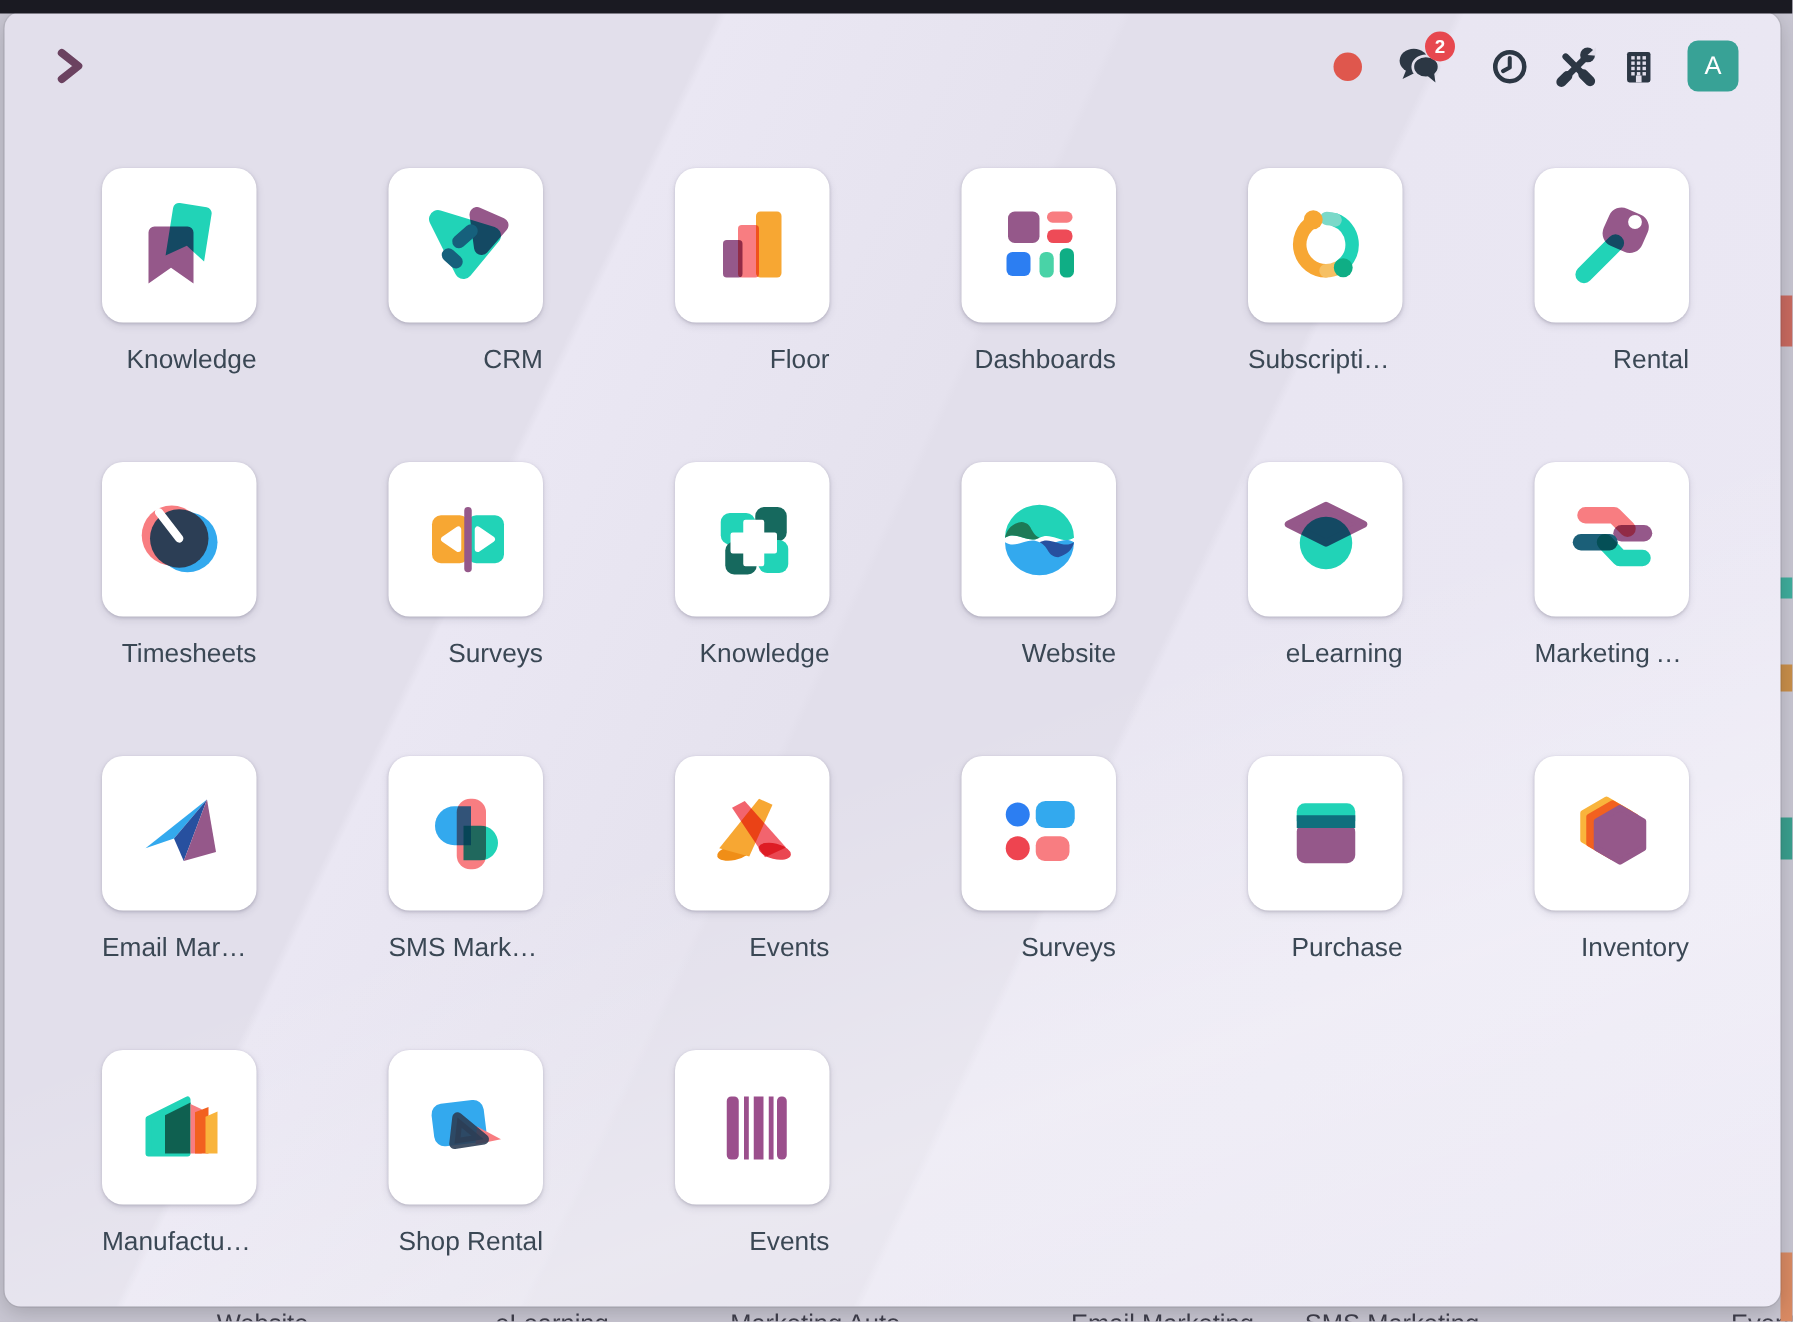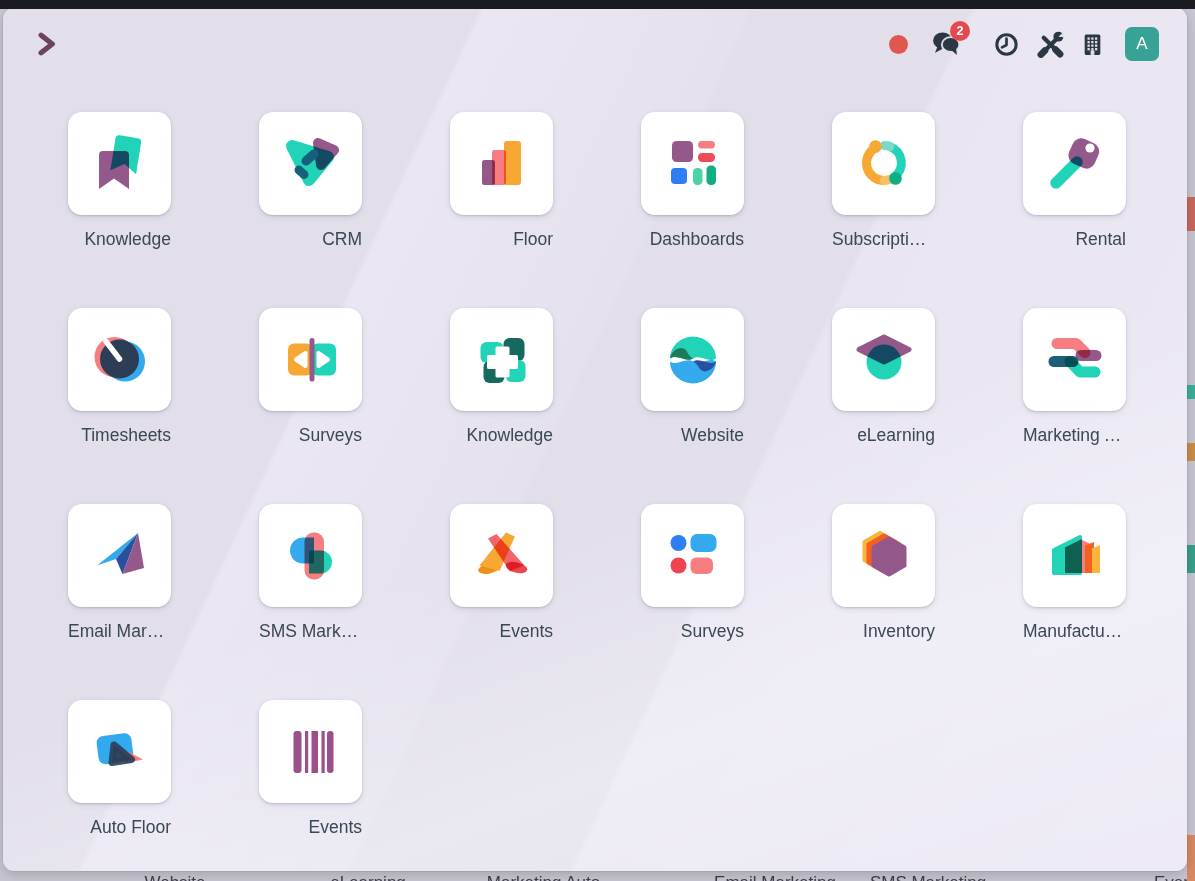--- a/index.html
+++ b/index.html
@@ -304,20 +304,30 @@
     <rect x="32.5" y="13" width="26" height="18" rx="6.5" fill="#33a9ee"></rect>
     <circle cx="20.5" cy="44.5" r="8" fill="#ee4450"></circle>
     <rect x="32.5" y="36.5" width="22.5" height="16.5" rx="6" fill="#f87d81"></rect>
           </svg>
      </div>
      <div class="app-label">Surveys</div>
       </div>
       <div class="app">
         <div class="app-card">
        <svg width="70" height="70" viewBox="0 0 70 70">
+            <rect x="15.5" y="14.5" width="39" height="17" rx="5.5" fill="#21d3b7"></rect>
+    <rect x="15.5" y="28" width="39" height="26.5" rx="5.5" fill="#95588a"></rect>
+    <rect x="15.5" y="22.5" width="39" height="8.5" fill="#0f6f7d"></rect>
+          </svg>
+     </div>
+     <div class="app-label">Purchase</div>
+      </div>
+      <div class="app">
+        <div class="app-card">
+       <svg width="70" height="70" viewBox="0 0 70 70">
             <polygon fill="#f9b43c" stroke="#f9b43c" stroke-width="4" stroke-linejoin="round" points="31,12 46.5,21 46.5,39 31,48 15.5,39 15.5,21"></polygon>
     <polygon fill="#f2611f" stroke="#f2611f" stroke-width="4" stroke-linejoin="round" points="35,14.5 50.5,23.5 50.5,41.5 35,50.5 19.5,41.5 19.5,23.5"></polygon>
     <polygon fill="#95588a" stroke="#95588a" stroke-width="4" stroke-linejoin="round" points="40,17.5 55.5,26.5 55.5,44.5 40,53.5 24.5,44.5 24.5,26.5"></polygon>
           </svg>
      </div>
      <div class="app-label">Inventory</div>
       </div>
       <div class="app">
         <div class="app-card">
        <svg width="70" height="70" viewBox="0 0 70 70">
@@ -331,21 +341,21 @@
      <div class="app-label">Manufacturing</div>
       </div>
       <div class="app">
         <div class="app-card">
        <svg width="70" height="70" viewBox="0 0 70 70">
             <rect x="12.5" y="17.5" width="35" height="28.5" rx="7" fill="#33a9ee" transform="rotate(-7 30 32)"></rect>
     <polygon fill="#f87d81" points="42,34 58,42.5 41,46"></polygon>
     <path fill="#2c3e55" fill-opacity=".9" stroke="#2c3e55" stroke-opacity=".9" stroke-width="7" stroke-linejoin="round" d="M29,28 L46.5,42.5 L27,45.5 Z"></path>
           </svg>
      </div>
-     <div class="app-label">Auto Floor</div>
+     <div class="app-label">Shop Rental</div>
       </div>
       <div class="app">
         <div class="app-card">
        <svg width="70" height="70" viewBox="0 0 70 70">
             <g fill="#9b4f8c">
     <rect x="17.5" y="14" width="8" height="42" rx="3"></rect>
     <rect x="29" y="14" width="3.2" height="42"></rect>
     <rect x="35.5" y="14" width="6.5" height="42"></rect>
     <rect x="45.5" y="14" width="3.2" height="42"></rect>
     <rect x="51" y="14" width="6.5" height="42" rx="3"></rect>

